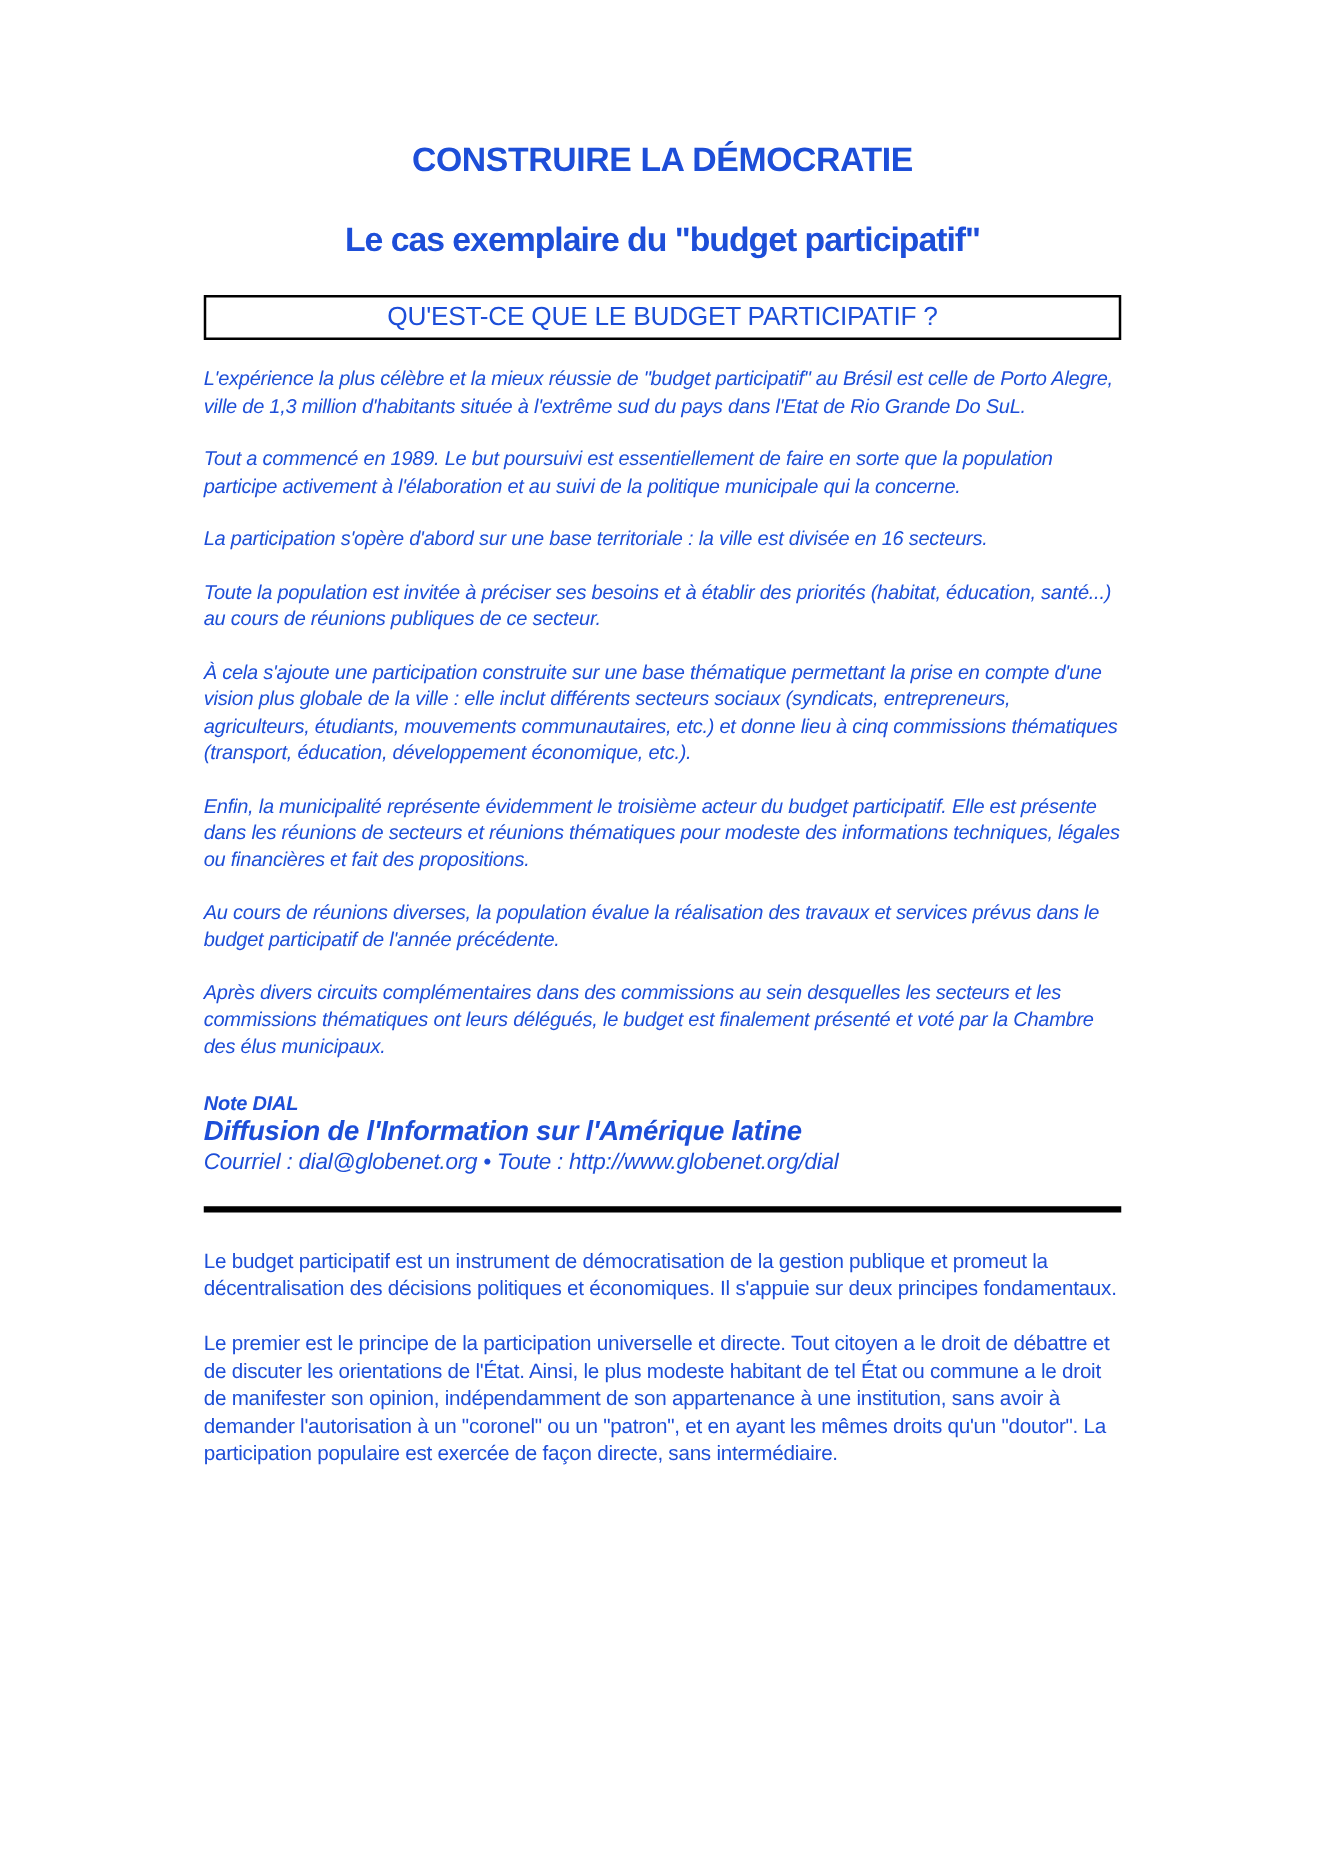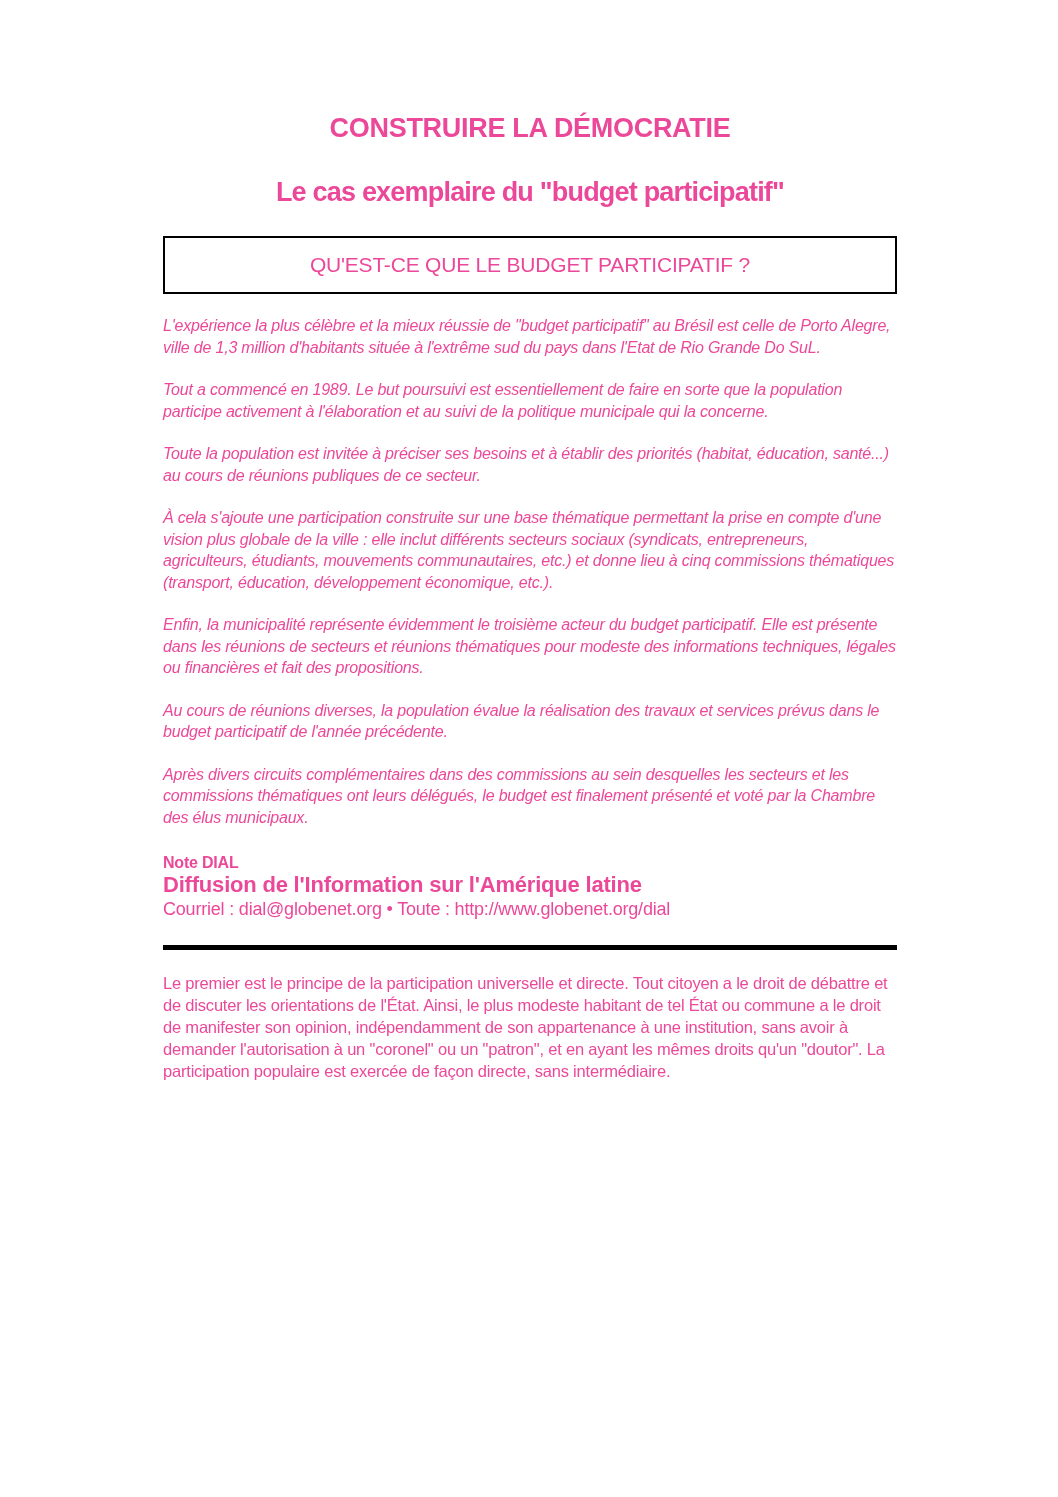--- a/index.html
+++ b/index.html
@@ -1,21 +1,21 @@
 <!DOCTYPE html>
 <html><head>
 <meta charset="utf-8">
 <style>
   html, body { margin: 0; padding: 0; background: #ffffff; }
   .page {
     position: relative;
     width: 1058px;
     height: 1226px;
     background: #ffffff;
-    color: #ec4899;
+    color: #1d4ed8;
     font-family: "Liberation Sans", sans-serif;
     overflow: hidden;
   }
   .content {
     position: absolute;
     left: 163px;
     top: 0;
     width: 734px;
   }
   .doc-title {
@@ -34,32 +34,32 @@
     font-weight: bold;
     text-align: center;
     letter-spacing: -0.8px;
   }
   .boxed-heading {
     margin-top: 28px;
     border: 2px solid #000000;
     text-align: center;
     font-size: 21px;
     line-height: 26px;
-    padding: 14px 0;
+    padding: 3px 0;
     letter-spacing: -0.2px;
   }
   .para {
     margin: 21px 0 0 0;
     font-style: italic;
     font-size: 16px;
     line-height: 21.5px;
     letter-spacing: -0.2px;
   }
   .para.sp24 { }
-  .note { margin-top: 24px; }
+  .note { margin-top: 24px; font-style: italic; }
   .note-title {
     margin: 0;
     font-weight: bold;
     font-size: 16px;
     line-height: 21.5px;
     letter-spacing: -0.2px;
   }
   .note-org {
     margin: 0;
     font-weight: bold;
@@ -101,30 +101,32 @@
   <div class="content">
 
     <h1 class="doc-title">CONSTRUIRE LA DÉMOCRATIE</h1>
 
     <h2 class="doc-subtitle">Le cas exemplaire du "budget participatif"</h2>
 
     <div class="boxed-heading">QU'EST-CE QUE LE BUDGET PARTICIPATIF ?</div>
 
     <p class="para">L'expérience la plus célèbre et la mieux réussie de "budget participatif" au Brésil est celle de Porto Alegre, ville de 1,3 million d'habitants située à l'extrême sud du pays dans l'Etat de Rio Grande Do SuL.</p>
     <p class="para">Tout a commencé en 1989. Le but poursuivi est essentiellement de faire en sorte que la population participe activement à l'élaboration et au suivi de la politique municipale qui la concerne.</p>
+    <p class="para">La participation s'opère d'abord sur une base territoriale : la ville est divisée en 16 secteurs.</p>
     <p class="para sp24">Toute la population est invitée à préciser ses besoins et à établir des priorités (habitat, éducation, santé...) au cours de réunions publiques de ce secteur.</p>
     <p class="para">À cela s'ajoute une participation construite sur une base thématique permettant la prise en compte d'une vision plus globale de la ville : elle inclut différents secteurs sociaux (syndicats, entrepreneurs, agriculteurs, étudiants, mouvements communautaires, etc.) et donne lieu à cinq commissions thématiques (transport, éducation, développement économique, etc.).</p>
     <p class="para sp24">Enfin, la municipalité représente évidemment le troisième acteur du budget participatif. Elle est présente dans les réunions de secteurs et réunions thématiques pour modeste des informations techniques, légales ou financières et fait des propositions.</p>
     <p class="para">Au cours de réunions diverses, la population évalue la réalisation des travaux et services prévus dans le budget participatif de l'année précédente.</p>
     <p class="para">Après divers circuits complémentaires dans des commissions au sein desquelles les secteurs et les commissions thématiques ont leurs délégués, le budget est finalement présenté et voté par la Chambre des élus municipaux.</p>
 
     <div class="note">
       <p class="note-title">Note DIAL</p>
       <p class="note-org">Diffusion de l'Information sur l'Amérique latine</p>
       <p class="note-contact">Courriel : dial@globenet.org • Toute : http://www.globenet.org/dial</p>
     </div>
 
     <div class="divider"></div>
 
+    <p class="footer-para first">Le budget participatif est un instrument de démocratisation de la gestion publique et promeut la décentralisation des décisions politiques et économiques. Il s'appuie sur deux principes fondamentaux.</p>
     <p class="footer-para">Le premier est le principe de la participation universelle et directe. Tout citoyen a le droit de débattre et de discuter les orientations de l'État. Ainsi, le plus modeste habitant de tel État ou commune a le droit de manifester son opinion, indépendamment de son appartenance à une institution, sans avoir à demander l'autorisation à un "coronel" ou un "patron", et en ayant les mêmes droits qu'un "doutor". La participation populaire est exercée de façon directe, sans intermédiaire.</p>
 
   </div>
 </div>
 
 </body></html>

